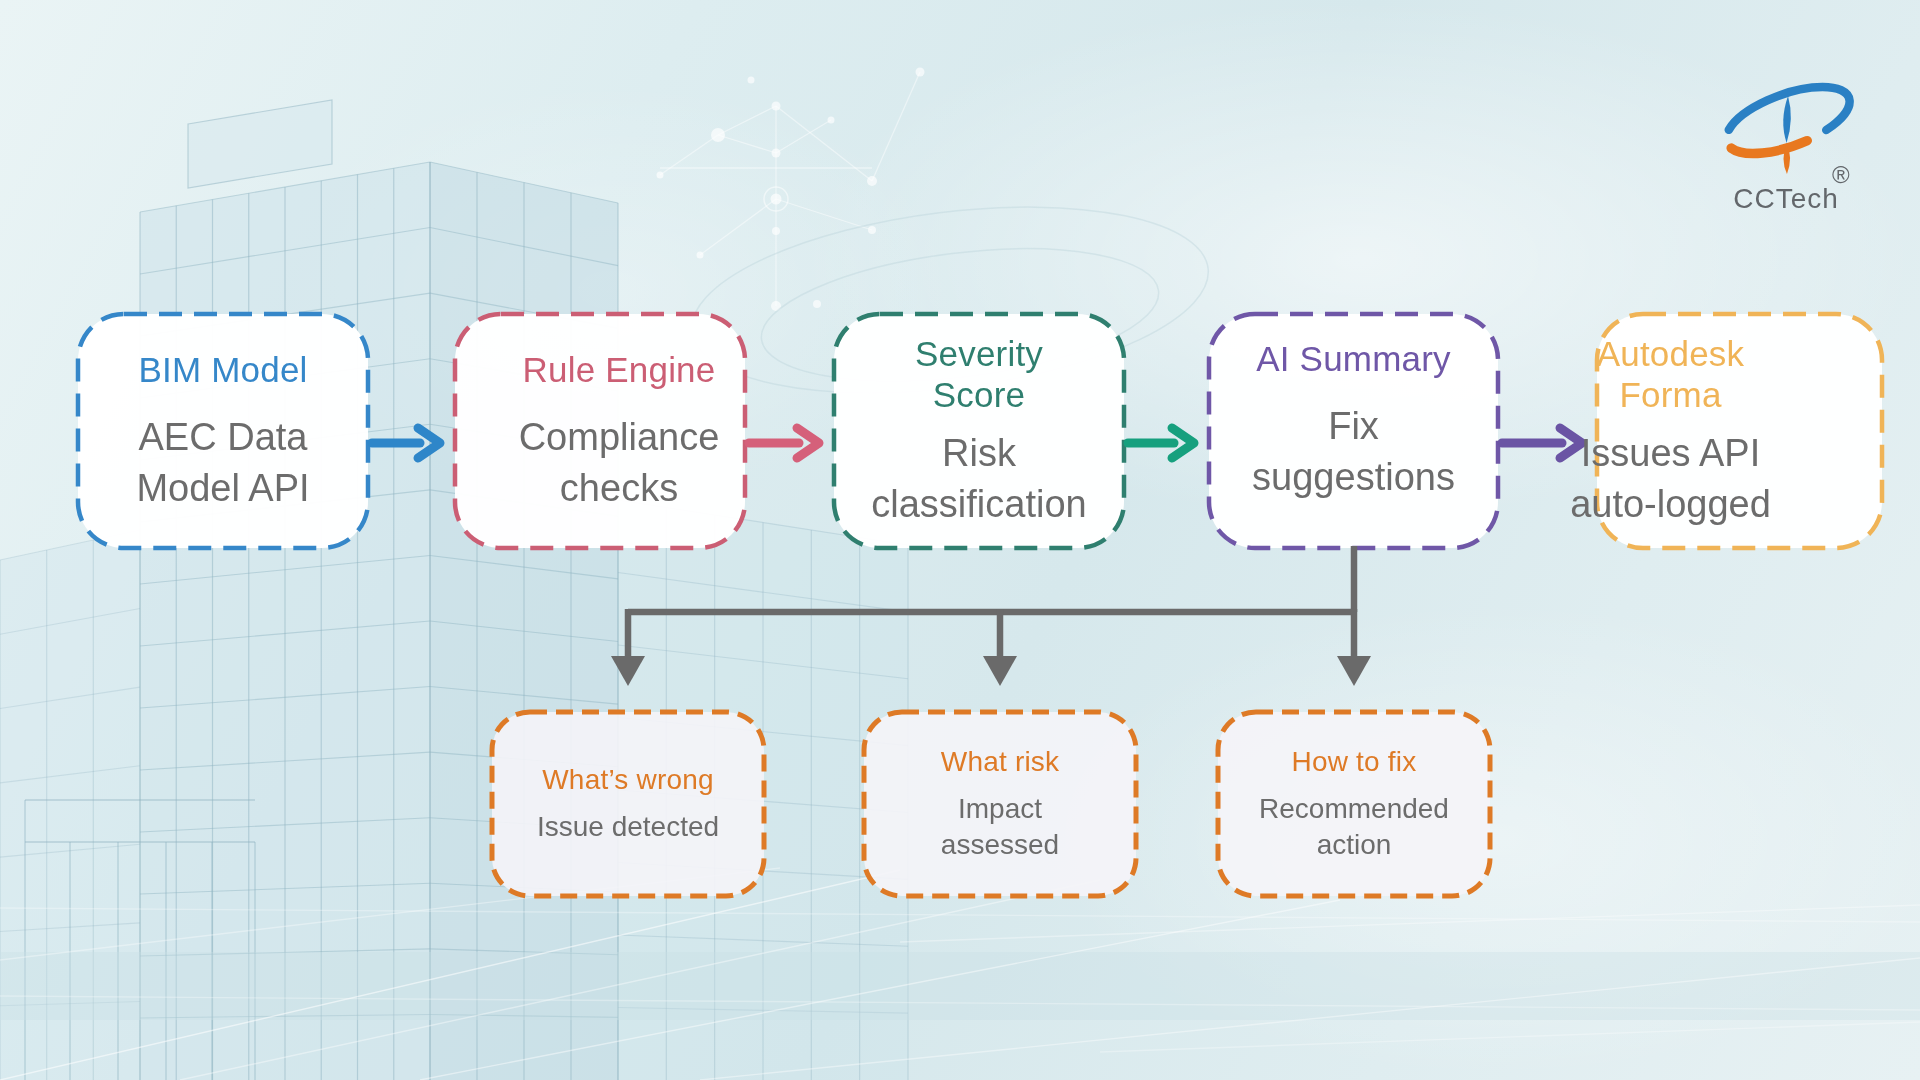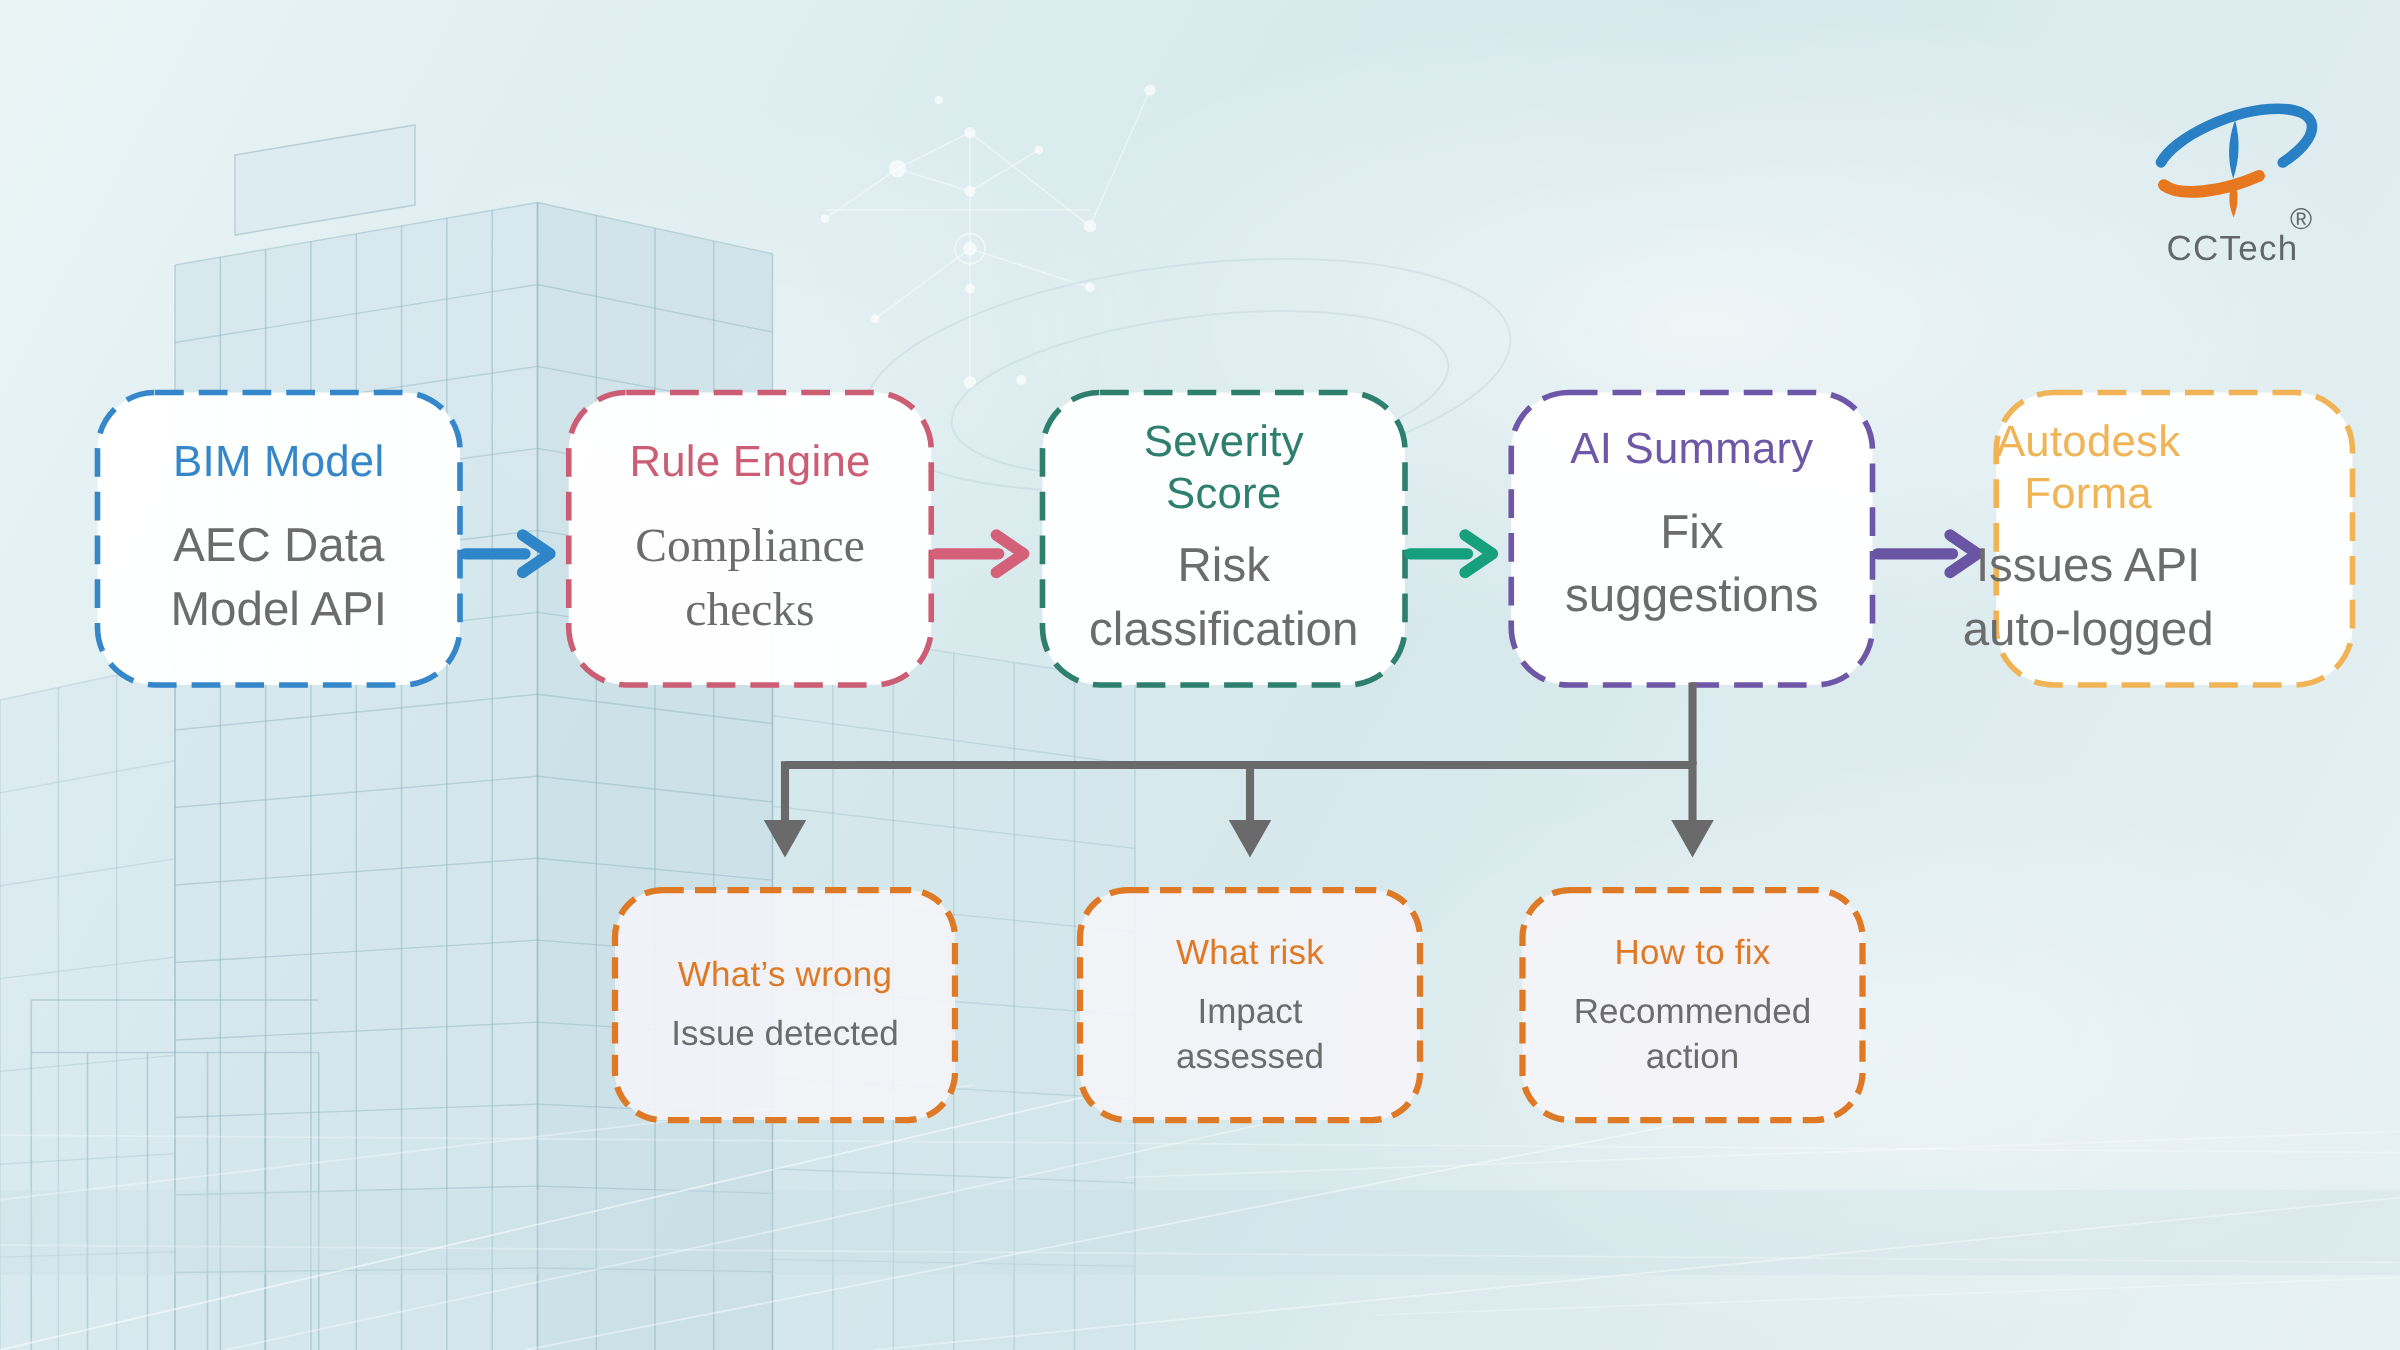--- a/index.html
+++ b/index.html
@@ -215,24 +215,24 @@
     <polygon points="1337,656 1371,656 1354,686" fill="#6a6a6a"></polygon>
   </svg>
 
   <div class="node" style="left:78px;top:314px;width:290px;height:234px">
     <div class="node-title" style="color: rgb(53, 135, 201);">BIM Model</div>
     <div class="gap-lg"></div>
     <div class="node-sub" style="color: rgb(108, 108, 108);">AEC Data
 Model API</div>
   </div>
 
-  <div class="node" style="left:455px;top:314px;width:290px;height:234px">
+  <div class="node" style="left:474px;top:314px;width:290px;height:234px">
     <div class="node-title" style="color: rgb(203, 94, 116);">Rule Engine</div>
     <div class="gap-lg"></div>
-    <div class="node-sub" style="color: rgb(108, 108, 108); font-family: Liberation Serif, serif;">Compliance
+    <div class="node-sub" style="color: rgb(108, 108, 108);">Compliance
 checks</div>
   </div>
 
   <div class="node" style="left:834px;top:314px;width:290px;height:234px">
     <div class="node-title" style="color: rgb(47, 127, 111);">Severity
 Score</div>
     <div class="gap-sm"></div>
     <div class="node-sub" style="color: rgb(108, 108, 108);">Risk
 classification</div>
   </div>

